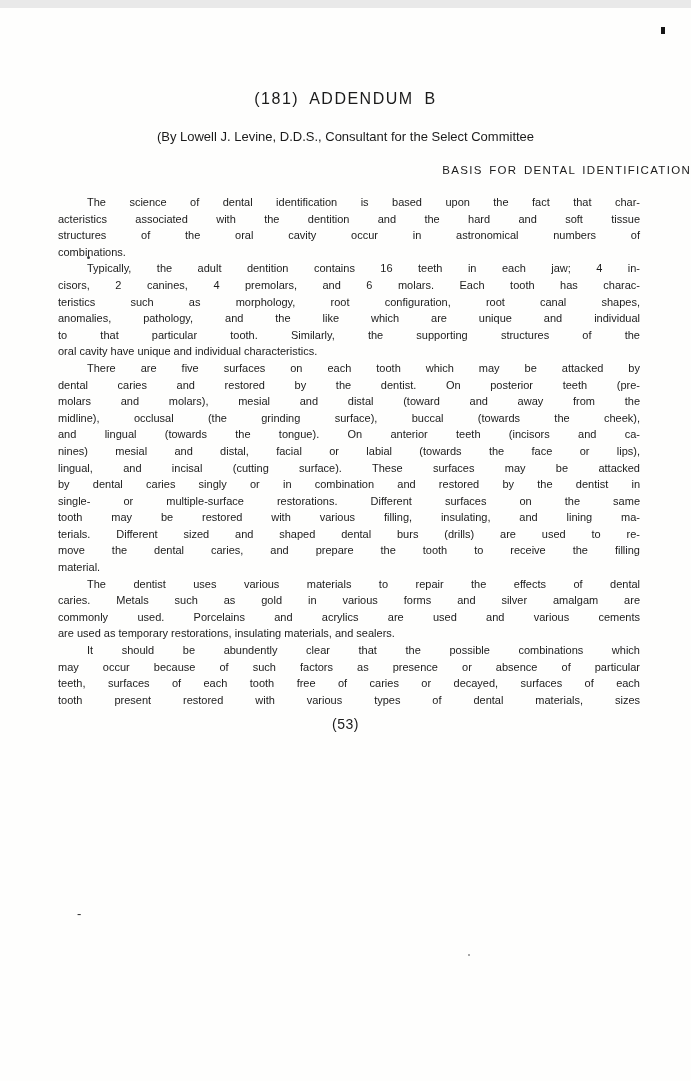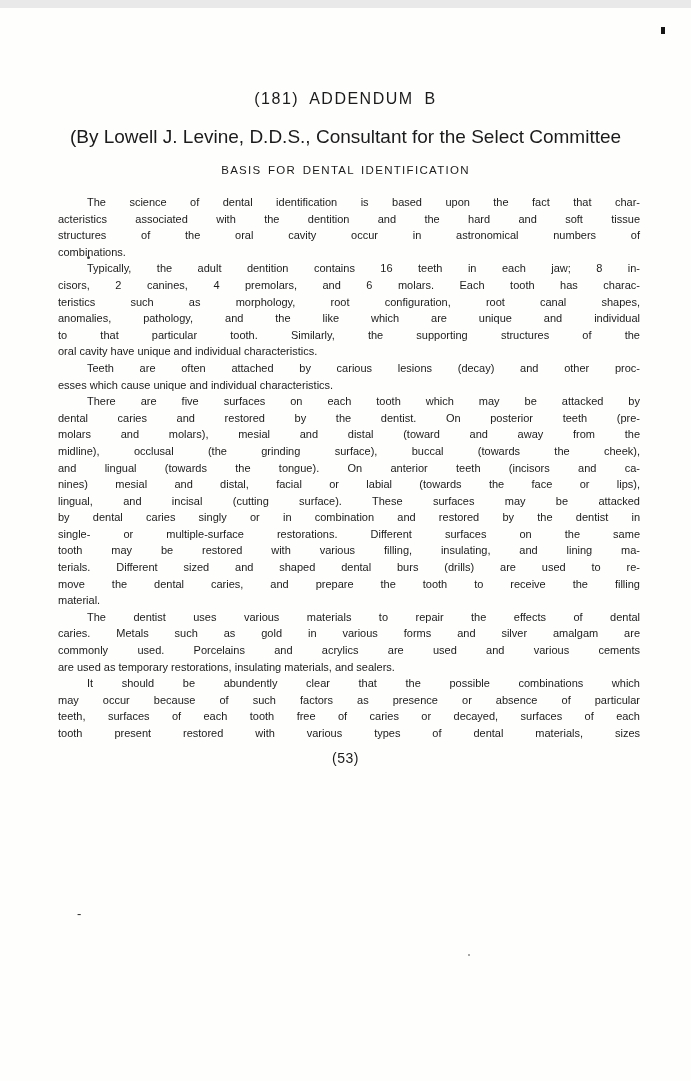--- a/index.html
+++ b/index.html
@@ -23,27 +23,28 @@
   }
   .report-line, .ident-line, .auth-line {
     font-variant: small-caps;
     font-size: 15.5px;
     letter-spacing: 0.6px;
     line-height: 17px;
   }
   .report-block { margin-top: 15px; }
   .ident-block { margin-top: 15px; }
   .byline-block { margin-top: 19px; }
-  .byline-line { font-size: 19px; line-height: 19px; }
+  .byline-line { font-size: 13px; line-height: 19px; }
   .auth-block { margin-top: 9px; }
   .basis-heading {
     margin-top: 18px;
     font-size: 11.5px;
     letter-spacing: 1.3px;
     word-spacing: 2px;
+    text-align: right;
   }
 
   .body-text {
     margin: 18px 0 0 58px;
     width: 582px;
     font-size: 11px;
     line-height: 16.6px;
   }
   .bl { text-align: justify; text-align-last: justify; white-space: normal; }
   .bl.last { text-align-last: left; }
@@ -78,30 +79,26 @@
   <div class="basis-heading center">BASIS FOR DENTAL IDENTIFICATION</div>
 
   <div class="body-text">
     <div class="para">
         <div class="bl first">The science of dental identification is based upon the fact that char-</div>
         <div class="bl">acteristics associated with the dentition and the hard and soft tissue</div>
         <div class="bl">structures of the oral cavity occur in astronomical numbers of</div>
         <div class="bl last">combinations.</div>
       </div>
     <div class="para">
-        <div class="bl first">Typically, the adult dentition contains 16 teeth in each jaw; 8 in-</div>
+        <div class="bl first">Typically, the adult dentition contains 16 teeth in each jaw; 4 in-</div>
         <div class="bl">cisors, 2 canines, 4 premolars, and 6 molars. Each tooth has charac-</div>
         <div class="bl">teristics such as morphology, root configuration, root canal shapes,</div>
         <div class="bl">anomalies, pathology, and the like which are unique and individual</div>
         <div class="bl">to that particular tooth. Similarly, the supporting structures of the</div>
         <div class="bl last">oral cavity have unique and individual characteristics.</div>
-      </div>
-    <div class="para">
-        <div class="bl first">Teeth are often attached by carious lesions (decay) and other proc-</div>
-        <div class="bl last">esses which cause unique and individual characteristics.</div>
       </div>
     <div class="para">
         <div class="bl first">There are five surfaces on each tooth which may be attacked by</div>
         <div class="bl">dental caries and restored by the dentist. On posterior teeth (pre-</div>
         <div class="bl">molars and molars), mesial and distal (toward and away from the</div>
         <div class="bl">midline), occlusal (the grinding surface), buccal (towards the cheek),</div>
         <div class="bl">and lingual (towards the tongue). On anterior teeth (incisors and ca-</div>
         <div class="bl">nines) mesial and distal, facial or labial (towards the face or lips),</div>
         <div class="bl">lingual, and incisal (cutting surface). These surfaces may be attacked</div>
         <div class="bl">by dental caries singly or in combination and restored by the dentist in</div>

